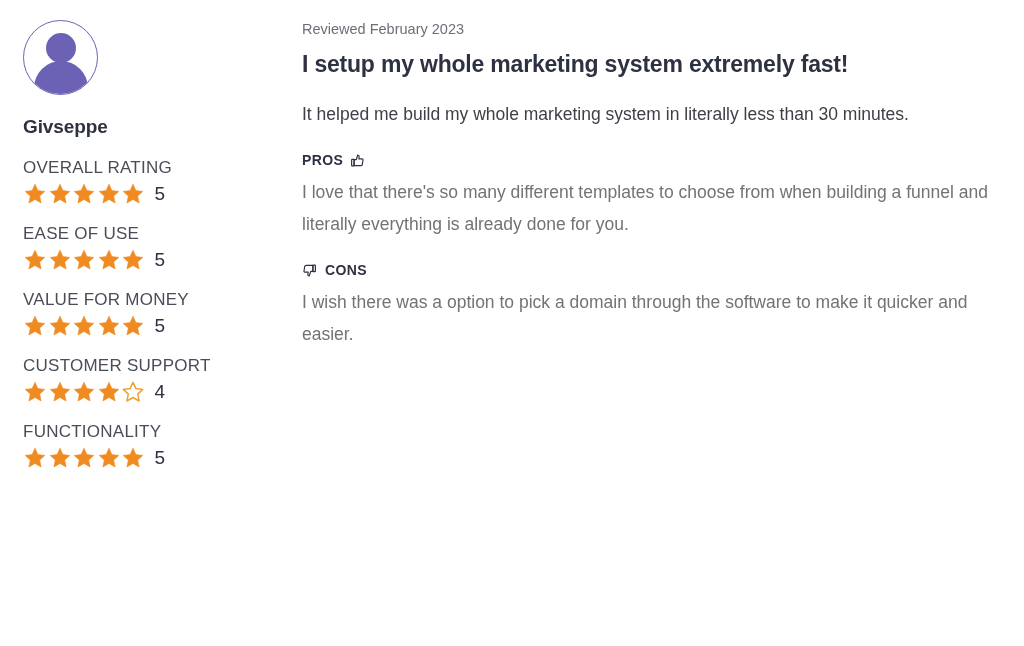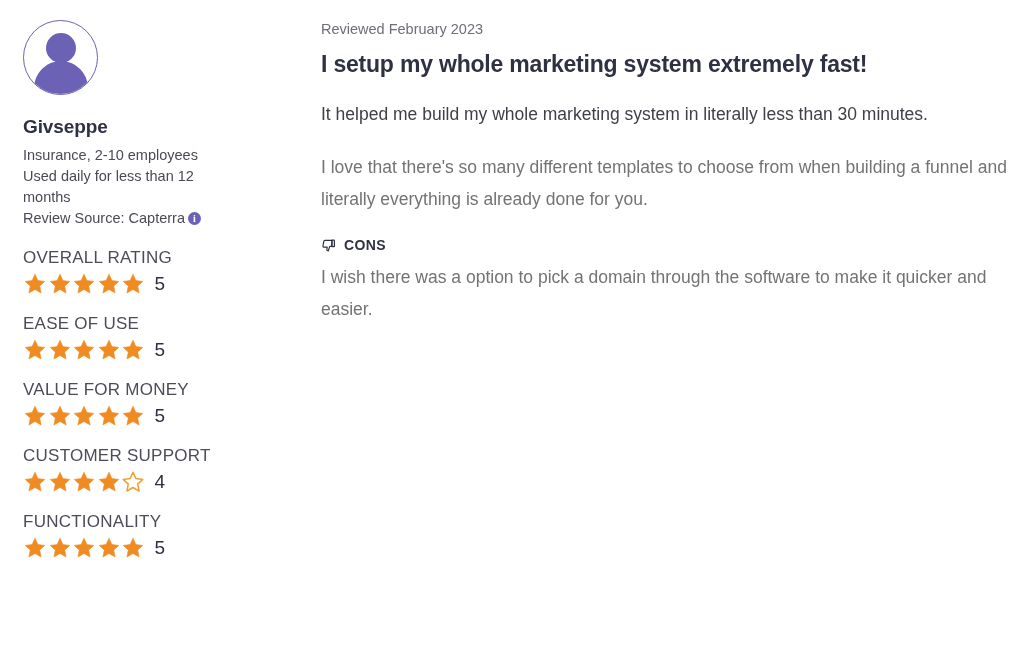--- a/index.html
+++ b/index.html
@@ -125,21 +125,21 @@
   .rating-value {
     font-size: 19px;
     color: #2e3141;
     margin-left: 9px;
     line-height: 20px;
   }
 
   
   .content-col {
     position: absolute;
-    left: 321px;
+    left: 302px;
     top: 0px;
     width: 700px;
     padding-top: 20px;
     box-sizing: border-box;
   }
 
   .review-date {
     font-size: 14.5px;
     color: #6e6e78;
     line-height: 19px;
@@ -194,27 +194,20 @@
 
   <div class="reviewer-col">
 
     <div class="avatar">
       <div class="head"></div>
       <div class="body"></div>
     </div>
 
     <div class="reviewer-name">Givseppe</div>
 
-    <div class="reviewer-meta">
-      <div>Insurance, 2-10 employees</div>
-      <div class="wrapline">Used daily for less than 12 months</div>
-      <div>
-        <span>Review Source: Capterra</span><span class="info-icon">i</span>
-      </div>
-    </div>
 
     <div class="ratings">
 
       <div class="rating-block">
         <div class="rating-label">OVERALL RATING</div>
         <div class="rating-row">
           <span class="stars">
               <svg width="24" height="24" viewBox="0 0 24 24">
                 <path d="M12 2.2 L14.9 8.6 L21.8 9.4 L16.7 14.1 L18.1 21 L12 17.5 L5.9 21 L7.3 14.1 L2.2 9.4 L9.1 8.6 Z" fill="#f08b22" stroke="#f08b22" stroke-width="0.6" stroke-linejoin="round"></path>
               </svg>
@@ -336,20 +329,29 @@
 
   <div class="content-col">
 
     <div class="review-date">Reviewed February 2023</div>
 
     <div class="review-title">I setup my whole marketing system extremely fast!</div>
 
     <div class="review-body">It helped me build my whole marketing system in literally less than 30 minutes.</div>
 
     <div class="section">
+      <div class="section-head">
+        <span class="lbl">PROS</span>
+        <span class="icon-after">
+          <svg width="15" height="15" viewBox="0 0 24 24" fill="none" stroke="#2e3141" stroke-width="1.9" stroke-linejoin="round" stroke-linecap="round">
+            <path d="M6.5 10.5 L10 10.5 L12.4 3.2 C13.9 3.4 14.8 4.5 14.6 6 L14.1 9.3 L19.2 9.3 C20.3 9.3 21 10.2 20.8 11.2 L19.6 18.5 C19.4 19.6 18.6 20.3 17.5 20.3 L6.5 20.3 Z"></path>
+            <rect x="2.6" y="10.3" width="4" height="10.2" rx="0.7"></rect>
+          </svg>
+        </span>
+      </div>
       <div class="section-text">I love that there's so many different templates to choose from when building a funnel and literally everything is already done for you.</div>
     </div>
 
     <div class="section">
       <div class="section-head">
         <span class="icon-before">
           <svg width="15" height="15" viewBox="0 0 24 24" fill="none" stroke="#2e3141" stroke-width="1.9" stroke-linejoin="round" stroke-linecap="round">
             <path d="M17.5 13.5 L14 13.5 L11.6 20.8 C10.1 20.6 9.2 19.5 9.4 18 L9.9 14.7 L4.8 14.7 C3.7 14.7 3 13.8 3.2 12.8 L4.4 5.5 C4.6 4.4 5.4 3.7 6.5 3.7 L17.5 3.7 Z"></path>
             <rect x="17.4" y="3.5" width="4" height="10.2" rx="0.7"></rect>
           </svg>

